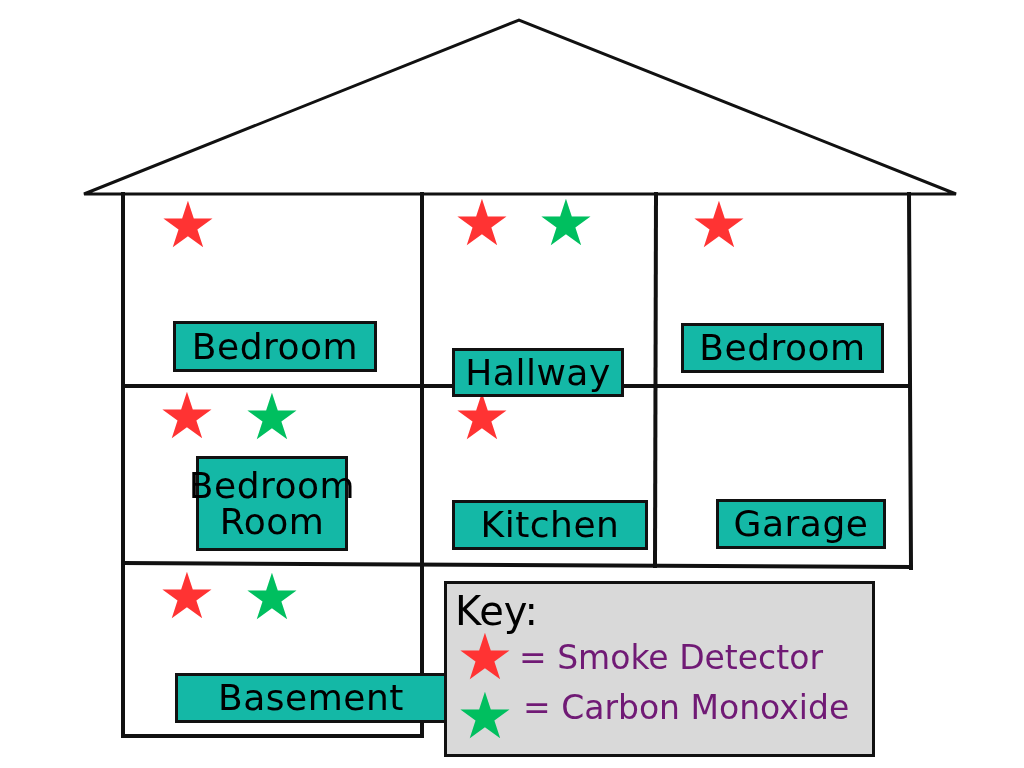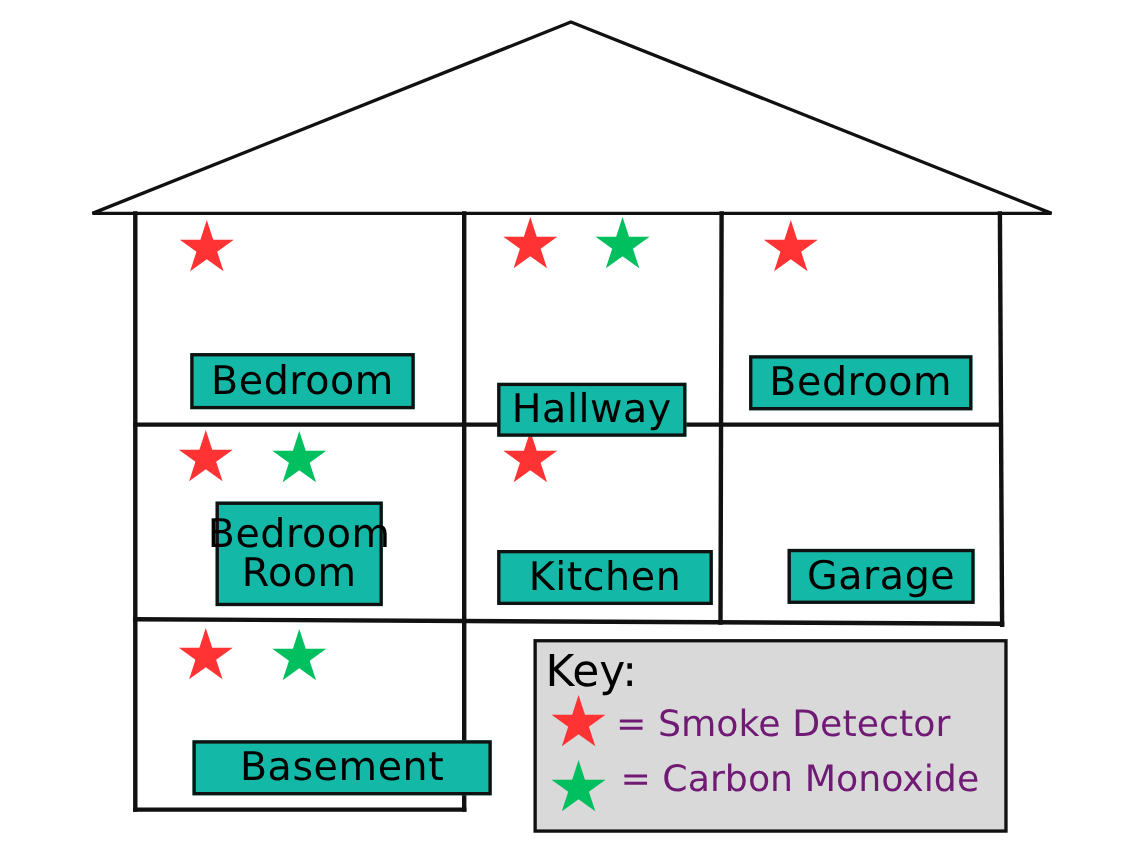--- a/index.html
+++ b/index.html
@@ -8,21 +8,21 @@
     #walls { position: absolute; left: 0; top: 0; }
     .label {
       position: absolute; background: #14b8a6; border: 3px solid #111;
       color: #000; font-size: 36px; line-height: 1; text-align: center;
       box-sizing: border-box; display: flex; align-items: center; justify-content: center;
       white-space: pre-line; letter-spacing: 0.5px;
     }
     .star { position: absolute; font-size: 64px; line-height: 1; width: 64px; height: 64px;
             text-align: center; }
     .key { position: absolute; left: 444px; top: 581px; width: 431px; height: 176px;
-           background: #d9d9d9; border: 3px solid #111; box-sizing: border-box; margin-left: 41px; }
+           background: #d9d9d9; border: 3px solid #111; box-sizing: border-box; }
     .key-title { position: absolute; left: 8px; top: 4px; font-size: 40px; color: #000; }
     .key-row { position: absolute; font-size: 33px; color: #701a75; white-space: nowrap; }
   </style>
 </head>
 <body>
 
 <svg id="walls" width="1024" height="768" viewBox="0 0 1024 768">
 
   <polygon points="84,194 519,20 956,194" fill="#ffffff" stroke="#111" stroke-width="3"></polygon>
 

